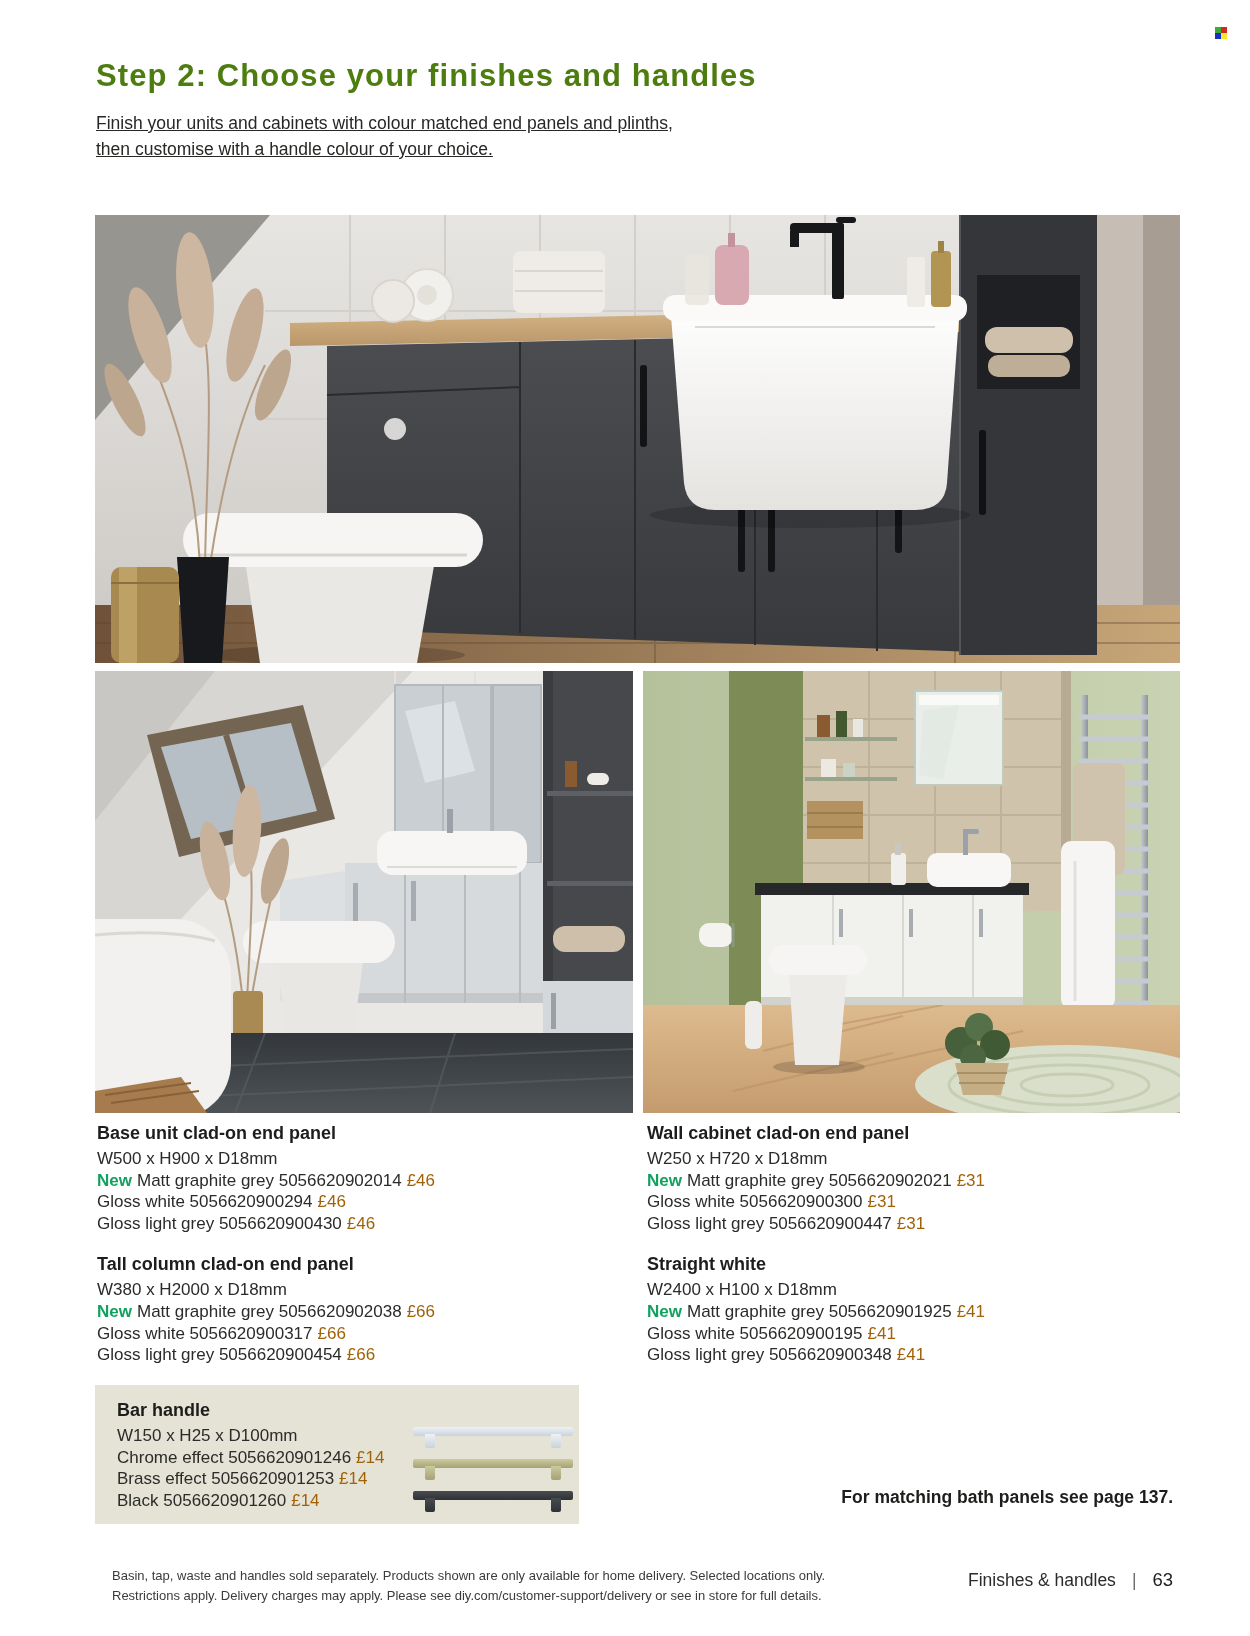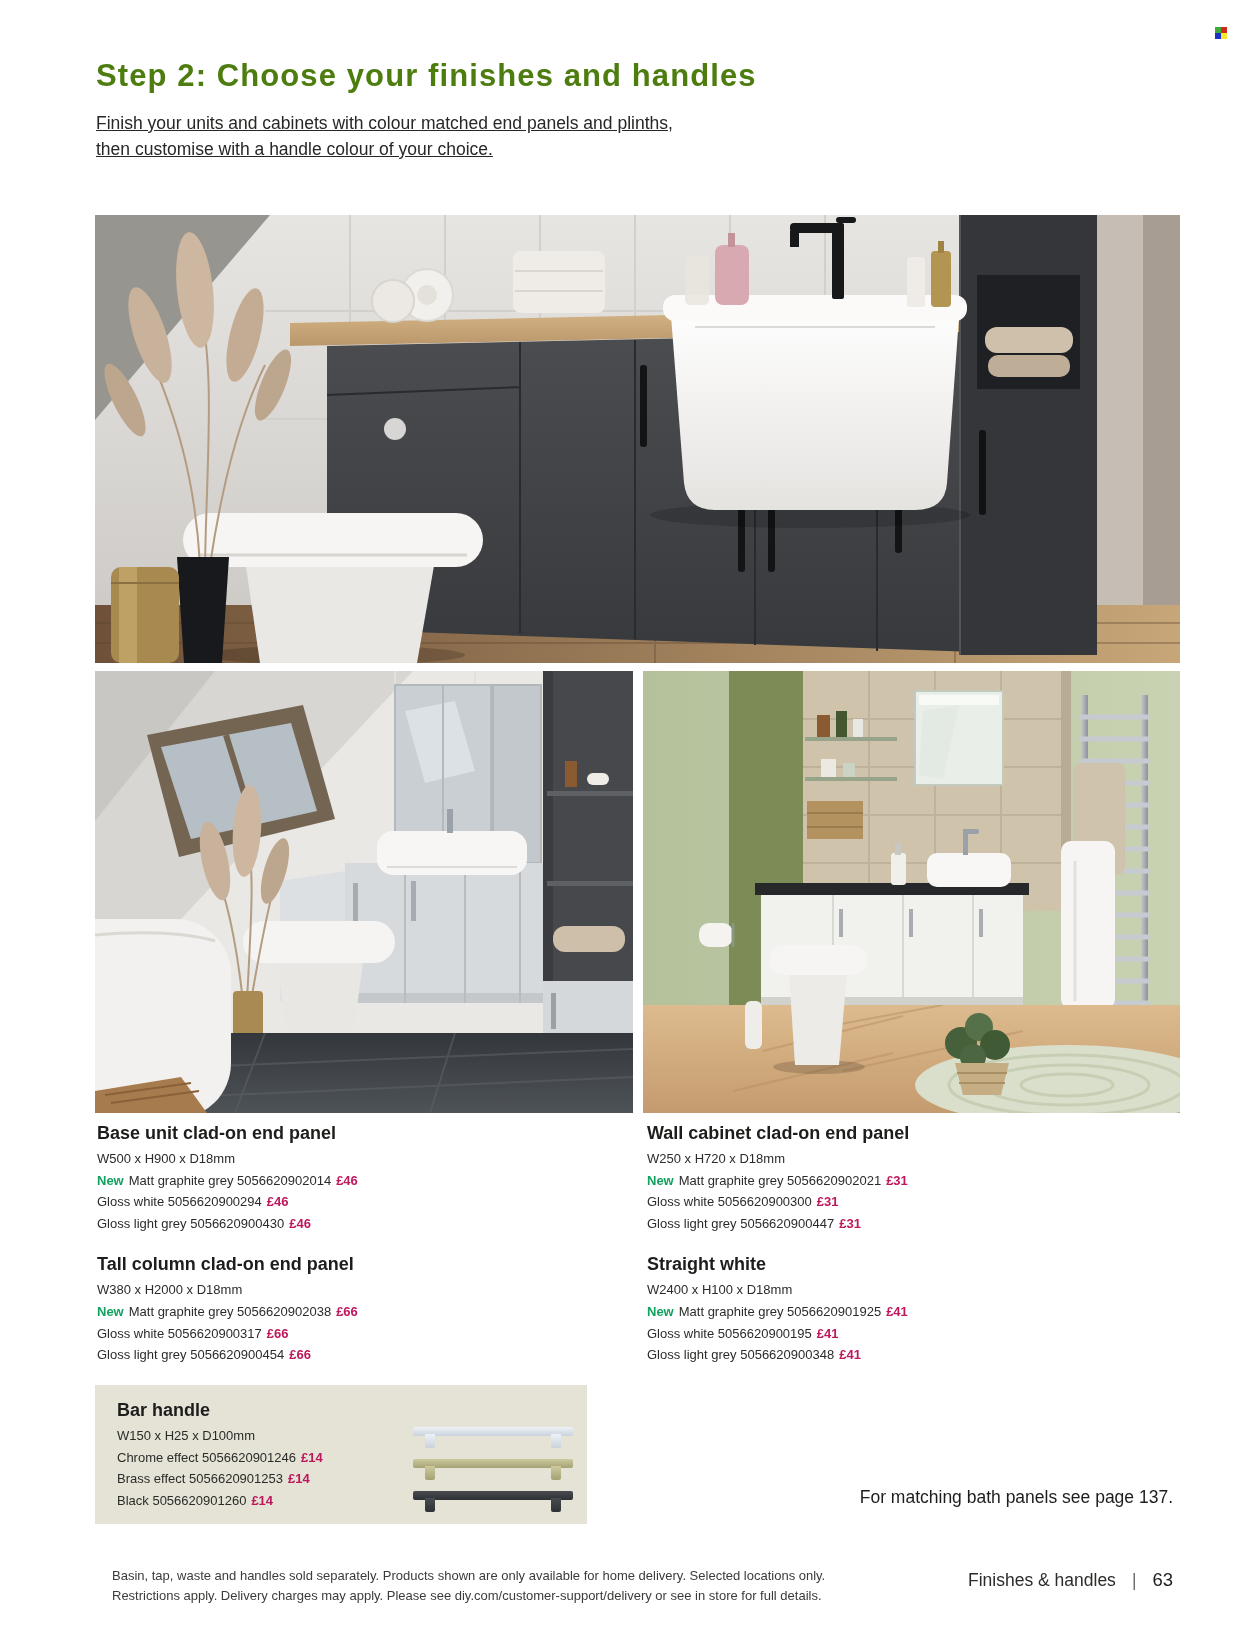--- a/index.html
+++ b/index.html
@@ -19,37 +19,37 @@
   .photo-main{left:95px;top:215px;width:1085px;height:448px;}
   .photo-left{left:95px;top:671px;width:538px;height:442px;}
   .photo-right{left:643px;top:671px;width:537px;height:442px;}
   .photo svg{display:block;}
 
   .pcol{position:absolute;width:545px;}
   .pcol-left{left:97px;top:1122px;}
   .pcol-right{left:647px;top:1122px;}
   .pblock{margin-bottom:19px;}
   .ptitle{font-size:18px;font-weight:700;line-height:22px;margin-bottom:4px;color:#1d1d1b;}
-  .pline{display:flex;gap:5px;font-size:13px;line-height:21.6px;color:#2b2b29;white-space:nowrap;}
+  .pline{display:flex;gap:5px;font-size:17px;line-height:21.6px;color:#2b2b29;white-space:nowrap;}
   .pline span:empty{display:none;}
   .new{color:#12a15e;font-weight:700;}
-  .price{font-weight:700;color:#be185d;}
-
-  .handle-box{position:absolute;left:95px;top:1385px;width:484px;height:139px;background:#e4e3d6;padding-left:8px;}
+  .price{font-weight:400;color:#a16207;}
+
+  .handle-box{position:absolute;left:95px;top:1385px;width:484px;height:139px;background:#e4e3d6;}
   .handle-box .hb-text{position:absolute;left:22px;top:14px;}
   .handles{position:absolute;left:318px;top:42px;}
   .handle{position:relative;width:160px;height:32px;}
   .handle .bar{position:absolute;left:0;top:0;width:160px;height:9px;border-radius:2px;}
   .handle .leg{position:absolute;top:7px;width:10px;height:14px;border-radius:0 0 2px 2px;}
   .handle .leg.l{left:12px;}.handle .leg.r{right:12px;}
   .h-chrome .bar,.h-chrome .leg{background:linear-gradient(#eef2f7,#c9d2dc);}
   .h-brass  .bar,.h-brass  .leg{background:linear-gradient(#ccca9e,#a5a374);}
   .h-black  .bar,.h-black  .leg{background:linear-gradient(#484b4f,#2e3135);}
 
-  .bath-note{position:absolute;right:77px;top:1487px;font-size:17.5px;font-weight:400;color:#1d1d1b;}
+  .bath-note{position:absolute;right:77px;top:1487px;font-size:17.5px;font-weight:700;color:#1d1d1b;}
 
   .small-print{position:absolute;left:112px;top:1566px;font-size:13px;line-height:20px;color:#3b3b39;}
   .page-ref{position:absolute;right:77px;top:1569px;display:flex;align-items:baseline;gap:16px;
             font-size:17.5px;color:#2b2b29;}
   .page-ref .pnum{font-weight:400;font-size:18.5px;color:#1d1d1b;}
   .page-ref .div{color:#6b6b69;}
 </style>
 </head>
 <body>
 

